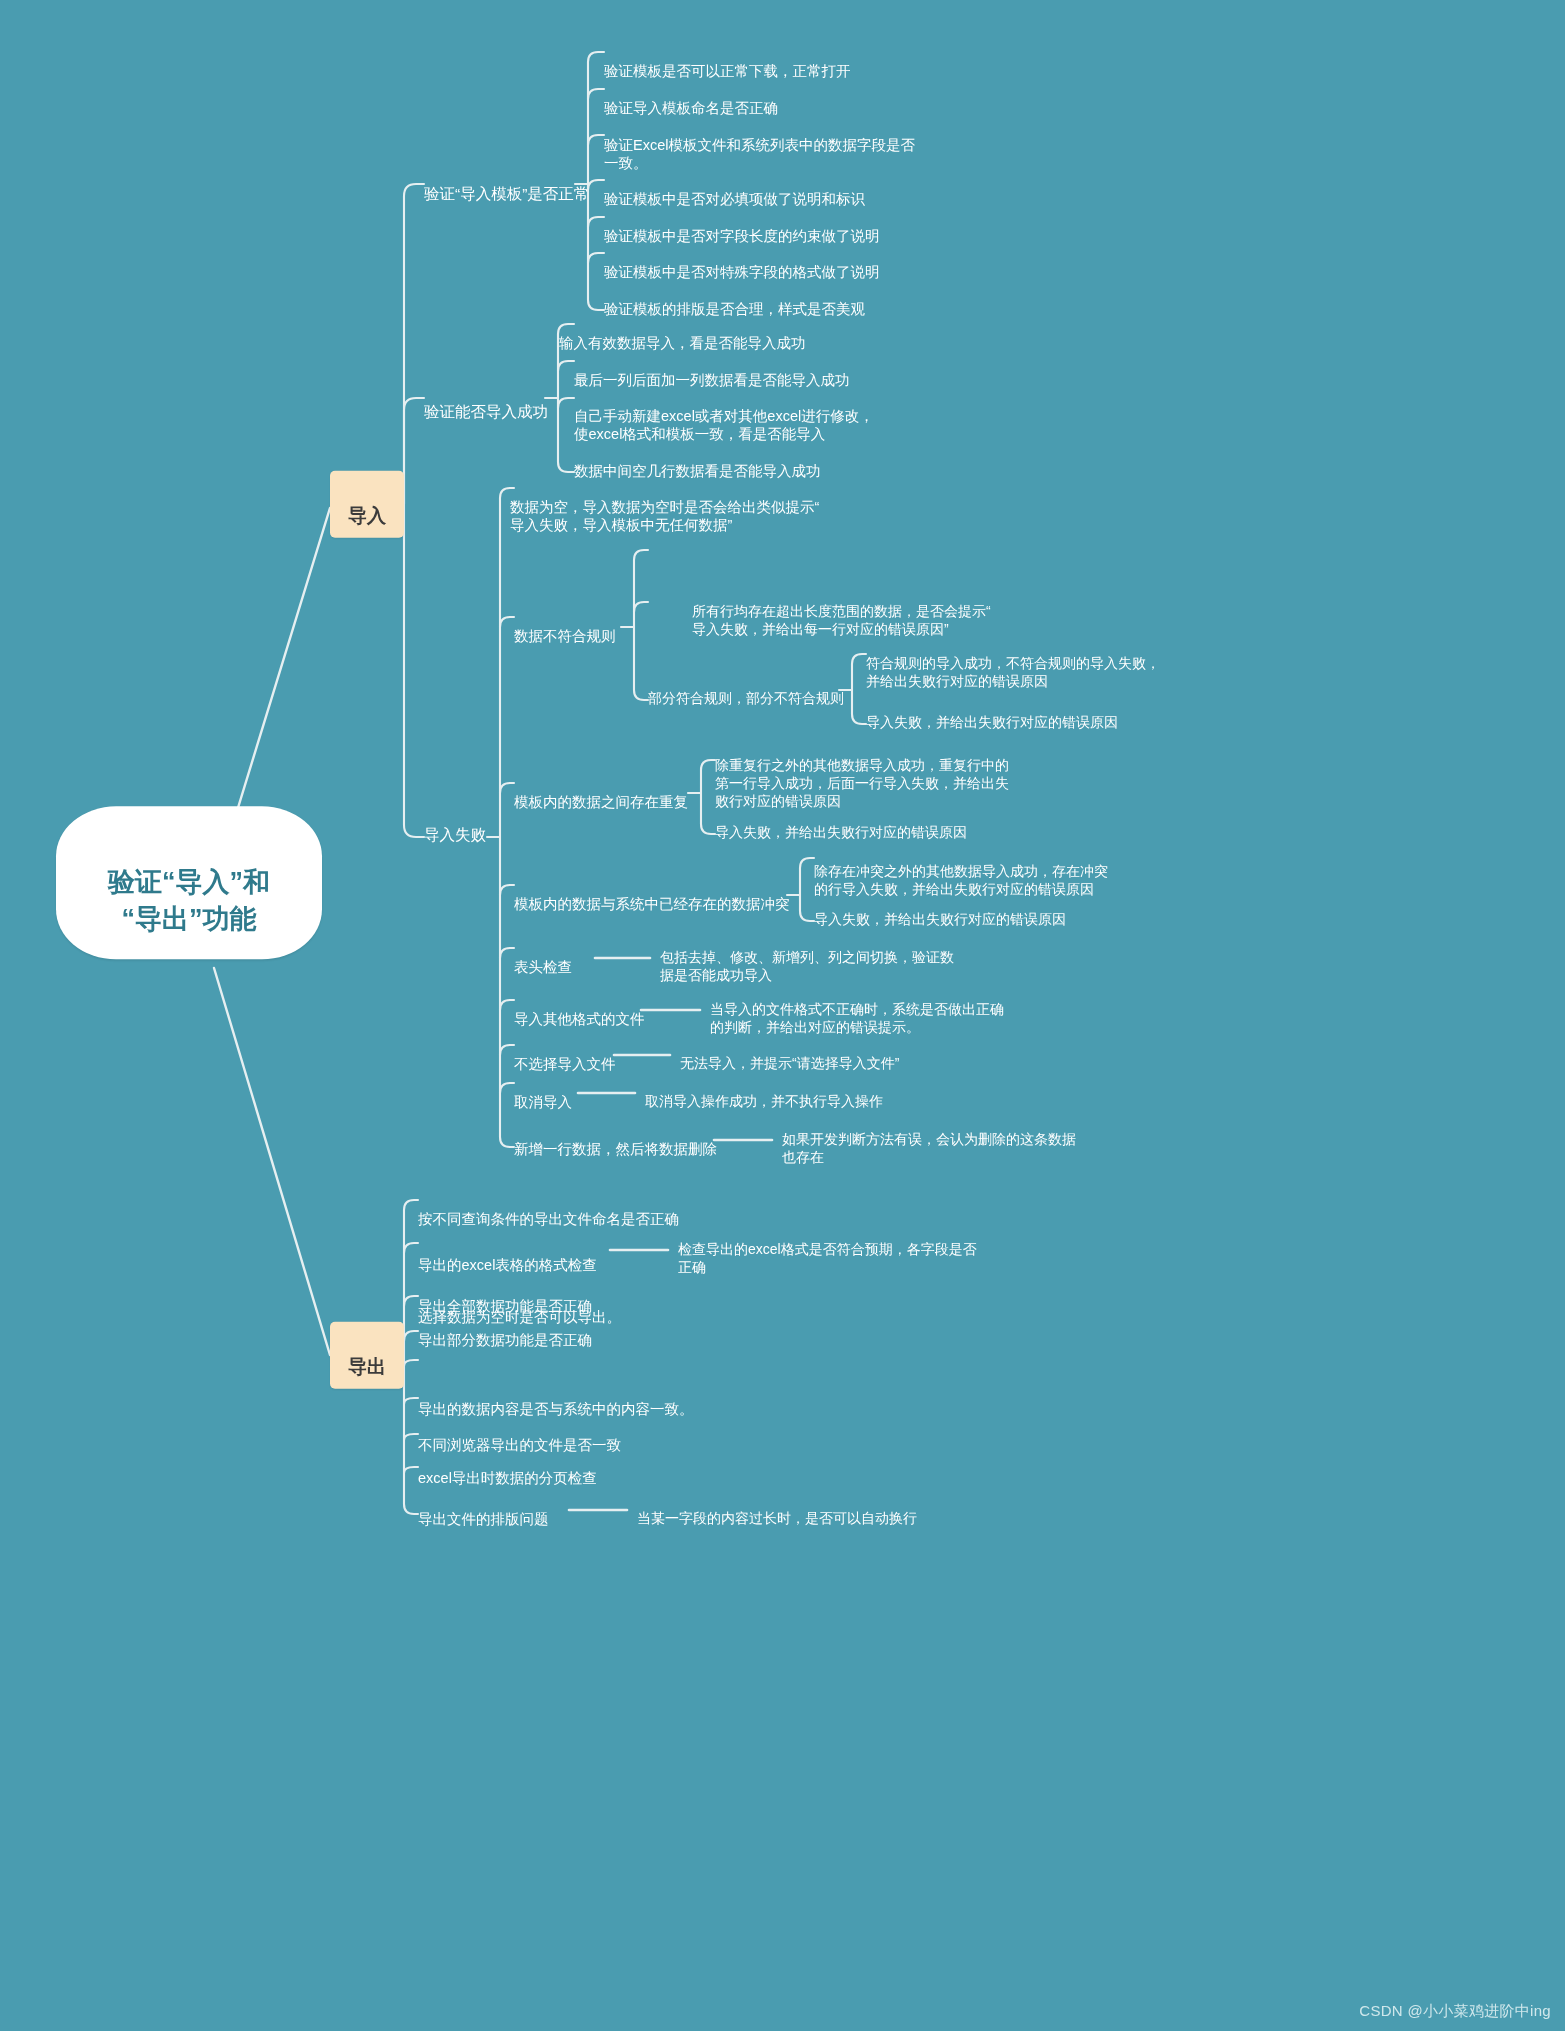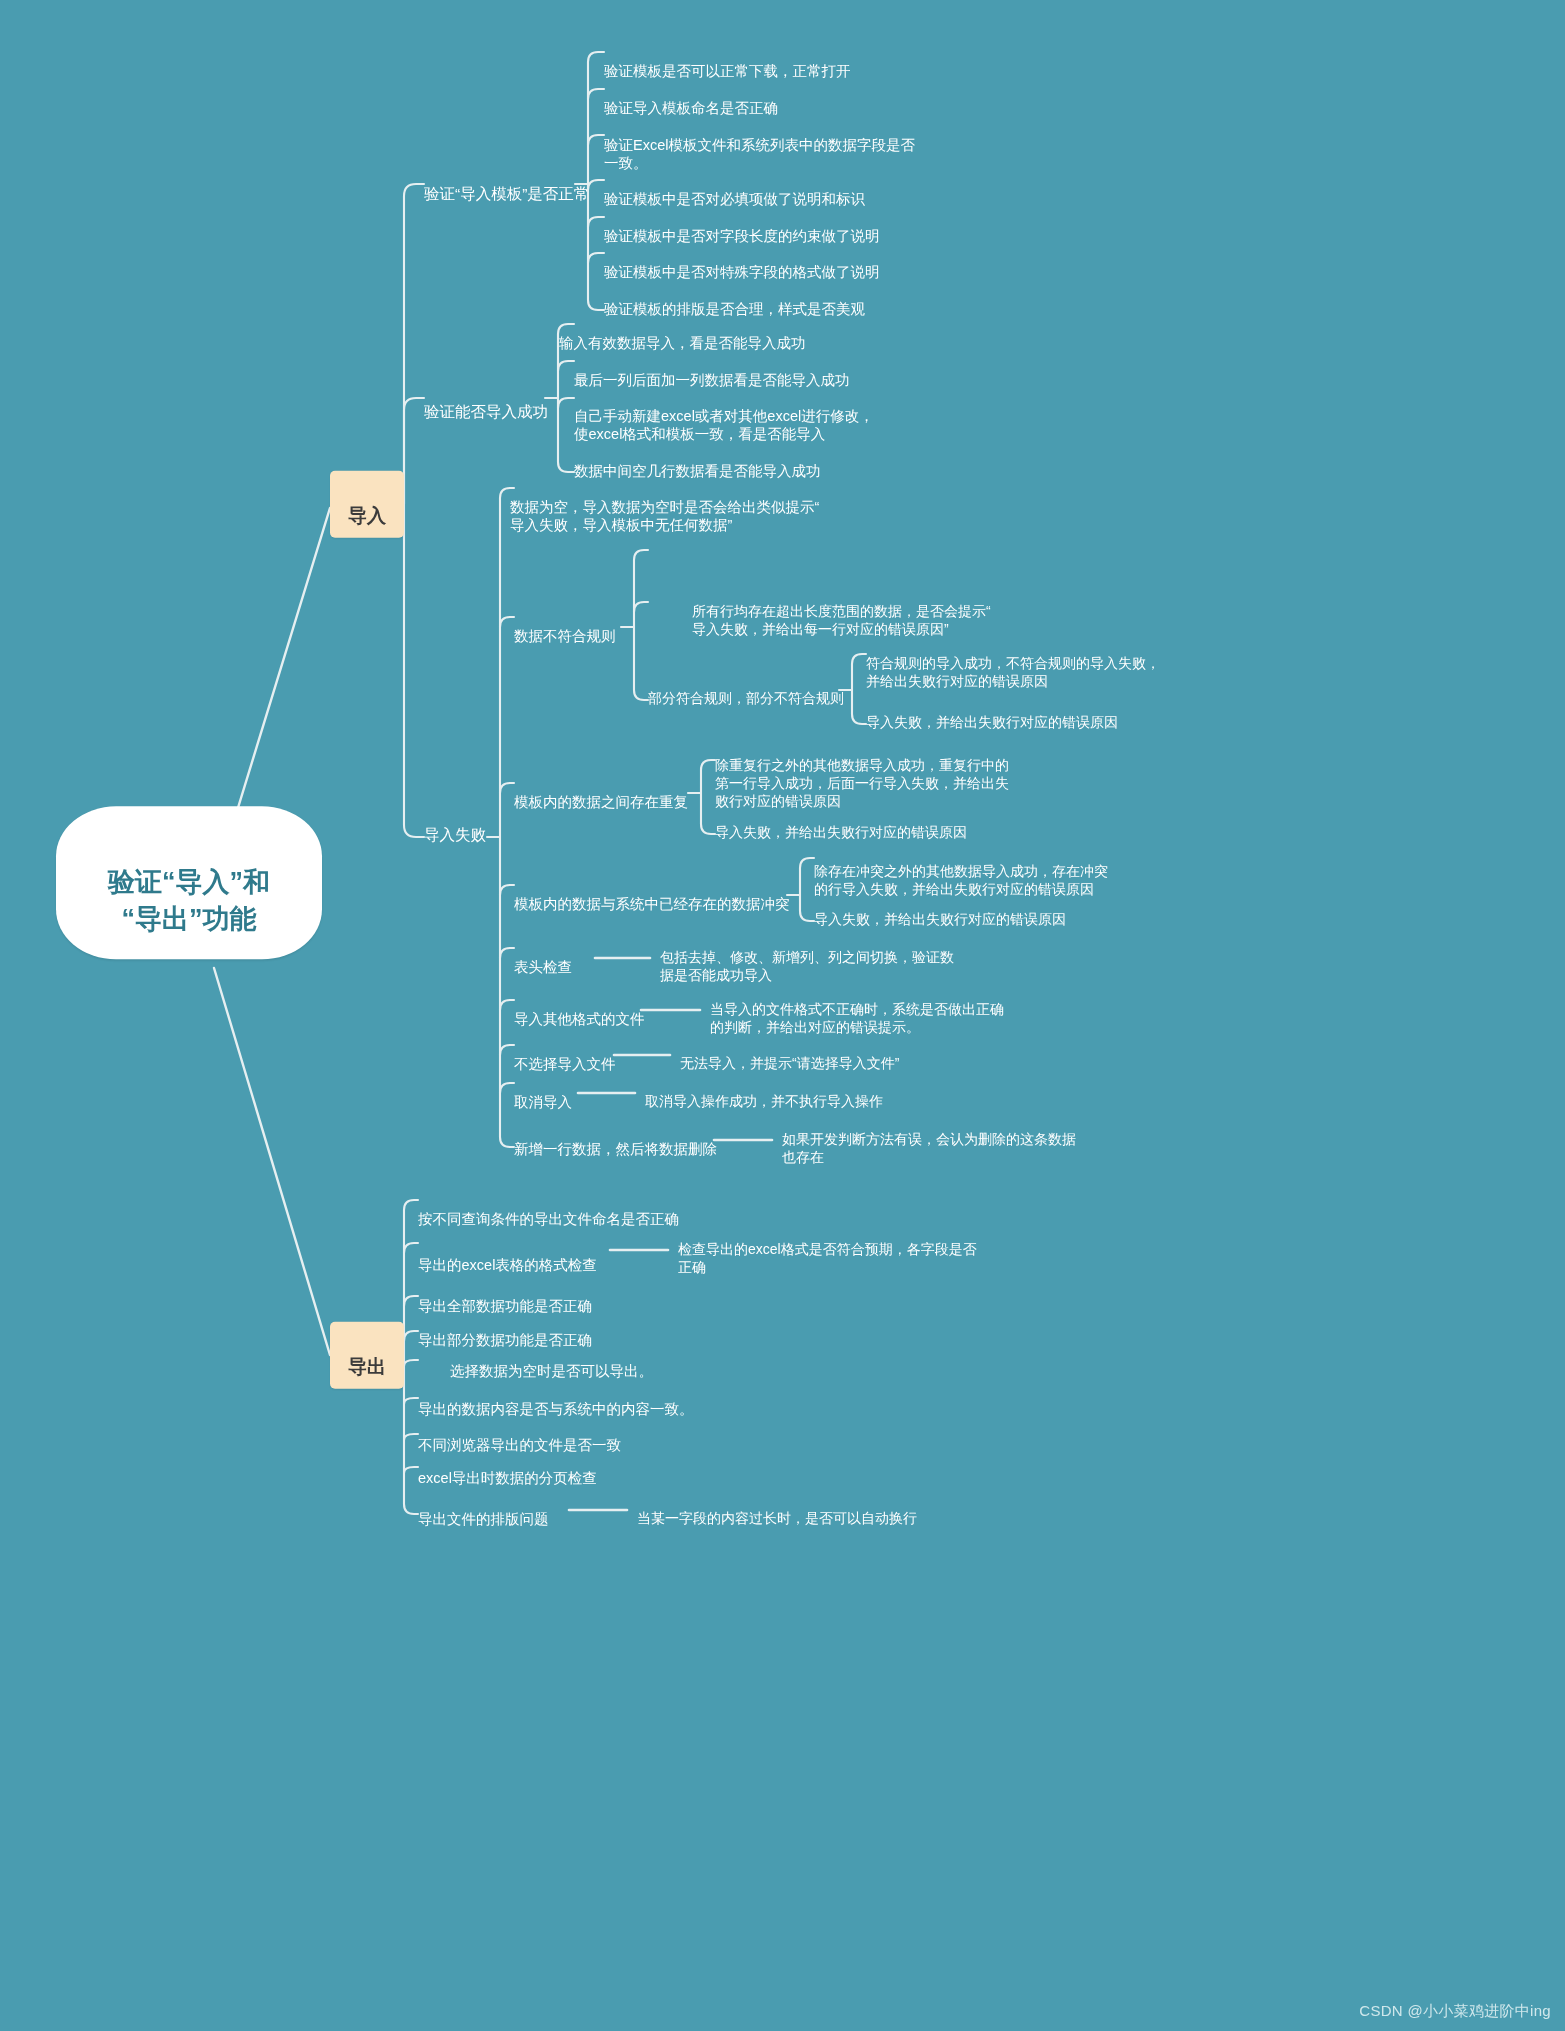--- a/index.html
+++ b/index.html
@@ -264,21 +264,21 @@
     <span>按不同查询条件的导出文件命名是否正确</span></div>
   <div class="node lvl3" style="left:418px;top:1256px;transform:translateY(-50%);">
     <span>导出的excel表格的格式检查</span></div>
   <div class="node lvl4" style="left:678px;top:1250px;transform:translateY(-50%);">
     <span>检查导出的excel格式是否符合预期，各字段是否
 正确</span></div>
   <div class="node lvl3" style="left:418px;top:1297px;transform:translateY(-50%);">
     <span>导出全部数据功能是否正确</span></div>
   <div class="node lvl3" style="left:418px;top:1331px;transform:translateY(-50%);">
     <span>导出部分数据功能是否正确</span></div>
-  <div class="node lvl3" style="left:418px;top:1362px;transform:translateY(-50%);margin-left:32px;">
+  <div class="node lvl3" style="left:418px;top:1308px;transform:translateY(-50%);">
     <span>选择数据为空时是否可以导出。</span></div>
   <div class="node lvl3" style="left:418px;top:1400px;transform:translateY(-50%);">
     <span>导出的数据内容是否与系统中的内容一致。</span></div>
   <div class="node lvl3" style="left:418px;top:1436px;transform:translateY(-50%);">
     <span>不同浏览器导出的文件是否一致</span></div>
   <div class="node lvl3" style="left:418px;top:1469px;transform:translateY(-50%);">
     <span>excel导出时数据的分页检查</span></div>
   <div class="node lvl3" style="left:418px;top:1510px;transform:translateY(-50%);">
     <span>导出文件的排版问题</span></div>
   <div class="node lvl4" style="left:637px;top:1510px;transform:translateY(-50%);">

